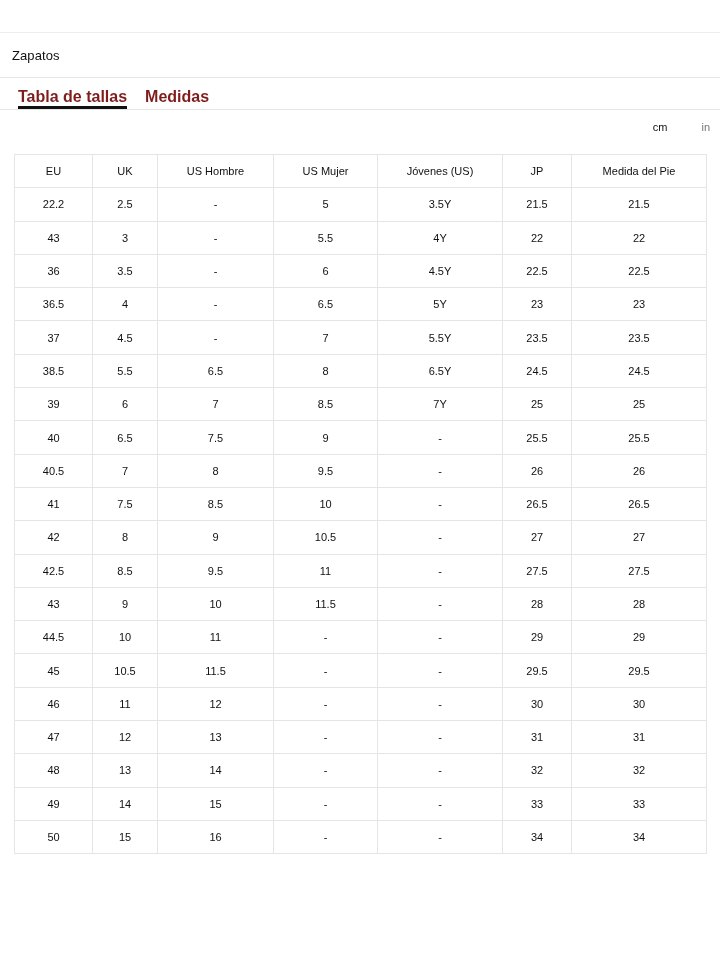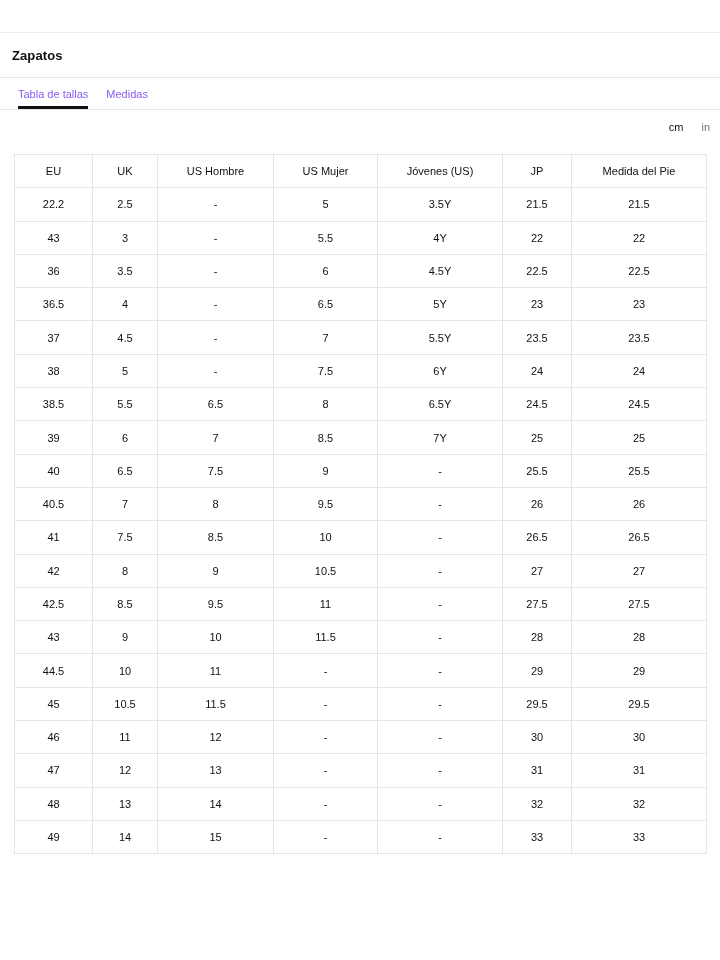--- a/index.html
+++ b/index.html
@@ -17,49 +17,49 @@
   }
   .sheet-header {
     height: 45px;
     display: flex;
     align-items: center;
     padding: 0 12px;
     border-bottom: 1px solid #e5e5e5;
   }
   .sheet-title {
     font-size: 13px;
-    font-weight: 700;
+    font-weight: 400;
     letter-spacing: 0.1px;
     color: #111111;
   }
   .tabs-bar {
     display: flex;
     gap: 18px;
     padding: 0 18px;
     border-bottom: 1px solid #e5e5e5;
     height: 32px;
   }
   .tab {
-    font-size: 11px;
-    font-weight: 400;
-    color: #8b5cf6;
+    font-size: 16px;
+    font-weight: 700;
+    color: #7f1d1d;
     padding: 10px 0 5px 0;
     border-bottom: 3px solid transparent;
     cursor: pointer;
     white-space: nowrap;
   }
   .tab.active {
     border-bottom-color: #111111;
   }
   .units-row {
     height: 34px;
     display: flex;
     justify-content: flex-end;
     align-items: center;
-    gap: 18px;
+    gap: 34px;
     padding-right: 10px;
     margin-bottom: 10px;
   }
   .unit-option {
     font-size: 11px;
     cursor: pointer;
     color: #757575;
   }
   .unit-option.active {
     color: #111111;
@@ -168,29 +168,20 @@
       <tr>
         <td>37</td>
         <td>4.5</td>
         <td>-</td>
         <td>7</td>
         <td>5.5Y</td>
         <td>23.5</td>
         <td>23.5</td>
       </tr>
       <tr>
-        <td>38</td>
-        <td>5</td>
-        <td>-</td>
-        <td>7.5</td>
-        <td>6Y</td>
-        <td>24</td>
-        <td>24</td>
-      </tr>
-      <tr>
         <td>38.5</td>
         <td>5.5</td>
         <td>6.5</td>
         <td>8</td>
         <td>6.5Y</td>
         <td>24.5</td>
         <td>24.5</td>
       </tr>
       <tr>
         <td>39</td>
@@ -302,14 +293,23 @@
       </tr>
       <tr>
         <td>49</td>
         <td>14</td>
         <td>15</td>
         <td>-</td>
         <td>-</td>
         <td>33</td>
         <td>33</td>
       </tr>
+      <tr>
+        <td>50</td>
+        <td>15</td>
+        <td>16</td>
+        <td>-</td>
+        <td>-</td>
+        <td>34</td>
+        <td>34</td>
+      </tr>
     </tbody>
 </table>
 
 </body></html>

